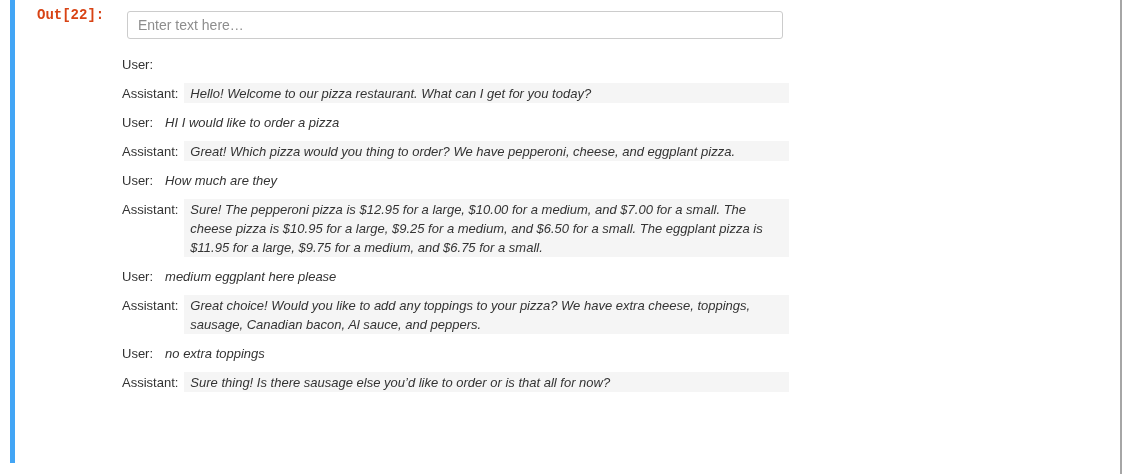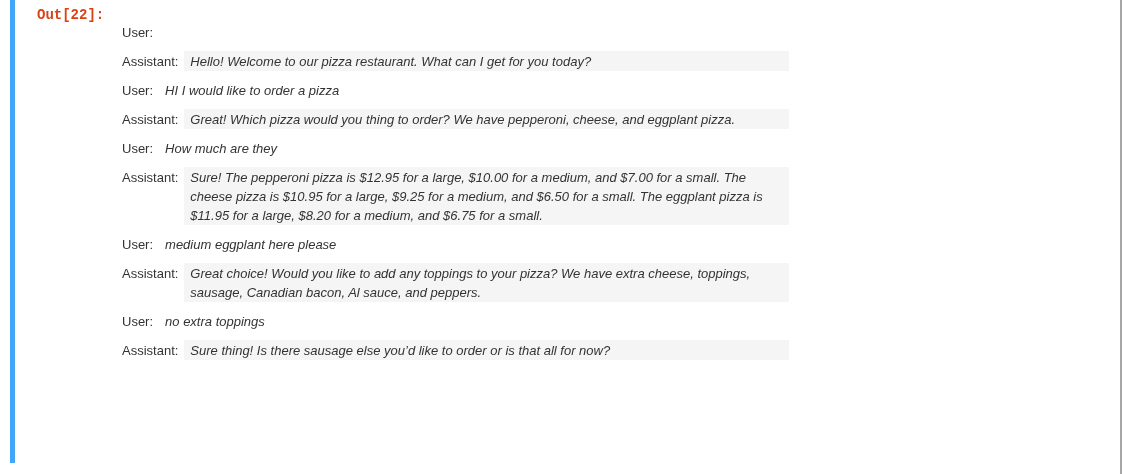--- a/index.html
+++ b/index.html
@@ -63,21 +63,21 @@
     background: #ffffff;
     border: 1px solid #c6c6c6;
     border-radius: 4px;
     font-family: "Liberation Sans", sans-serif;
     font-size: 13px;
     color: #333333;
     text-align: center;
     cursor: pointer;
   }
 
-  .transcript { margin-top: 22px; width: 667px; }
+  .transcript { margin-top: 15px; width: 667px; }
 
   .chat-row {
     display: flex;
     align-items: flex-start;
     margin-bottom: 9px;
     font-size: 13px;
     line-height: 19px;
   }
   .chat-row .role {
     flex: none;
@@ -98,20 +98,21 @@
 
 <div class="page">
 
   <div class="cell-bar"></div>
   <div class="right-border"></div>
 
   <div class="out-prompt">Out[22]:</div>
 
   <div class="output-area">
 
+    <input class="chat-input" type="text" value="" placeholder="Enter text here…" style="">
 
 
     <div class="transcript">
   <div class="chat-row user">
     <span class="role">User:</span>
     <span class="msg"></span>
   </div>
 
   <div class="chat-row assistant">
     <span class="role">Assistant:</span>
@@ -128,21 +129,21 @@
     <span class="msg">Great! Which pizza would you thing to order? We have pepperoni, cheese, and eggplant pizza.</span>
   </div>
 
   <div class="chat-row user">
     <span class="role">User:</span>
     <span class="msg">How much are they</span>
   </div>
 
   <div class="chat-row assistant">
     <span class="role">Assistant:</span>
-    <span class="msg">Sure! The pepperoni pizza is $12.95 for a large, $10.00 for a medium, and $7.00 for a small. The cheese pizza is $10.95 for a large, $9.25 for a medium, and $6.50 for a small. The eggplant pizza is $11.95 for a large, $8.20 for a medium, and $6.75 for a small.</span>
+    <span class="msg">Sure! The pepperoni pizza is $12.95 for a large, $10.00 for a medium, and $7.00 for a small. The cheese pizza is $10.95 for a large, $9.25 for a medium, and $6.50 for a small. The eggplant pizza is $11.95 for a large, $9.75 for a medium, and $6.75 for a small.</span>
   </div>
 
   <div class="chat-row user">
     <span class="role">User:</span>
     <span class="msg">medium eggplant here please</span>
   </div>
 
   <div class="chat-row assistant">
     <span class="role">Assistant:</span>
     <span class="msg">Great choice! Would you like to add any toppings to your pizza? We have extra cheese, toppings, sausage, Canadian bacon, Al sauce, and peppers.</span>

